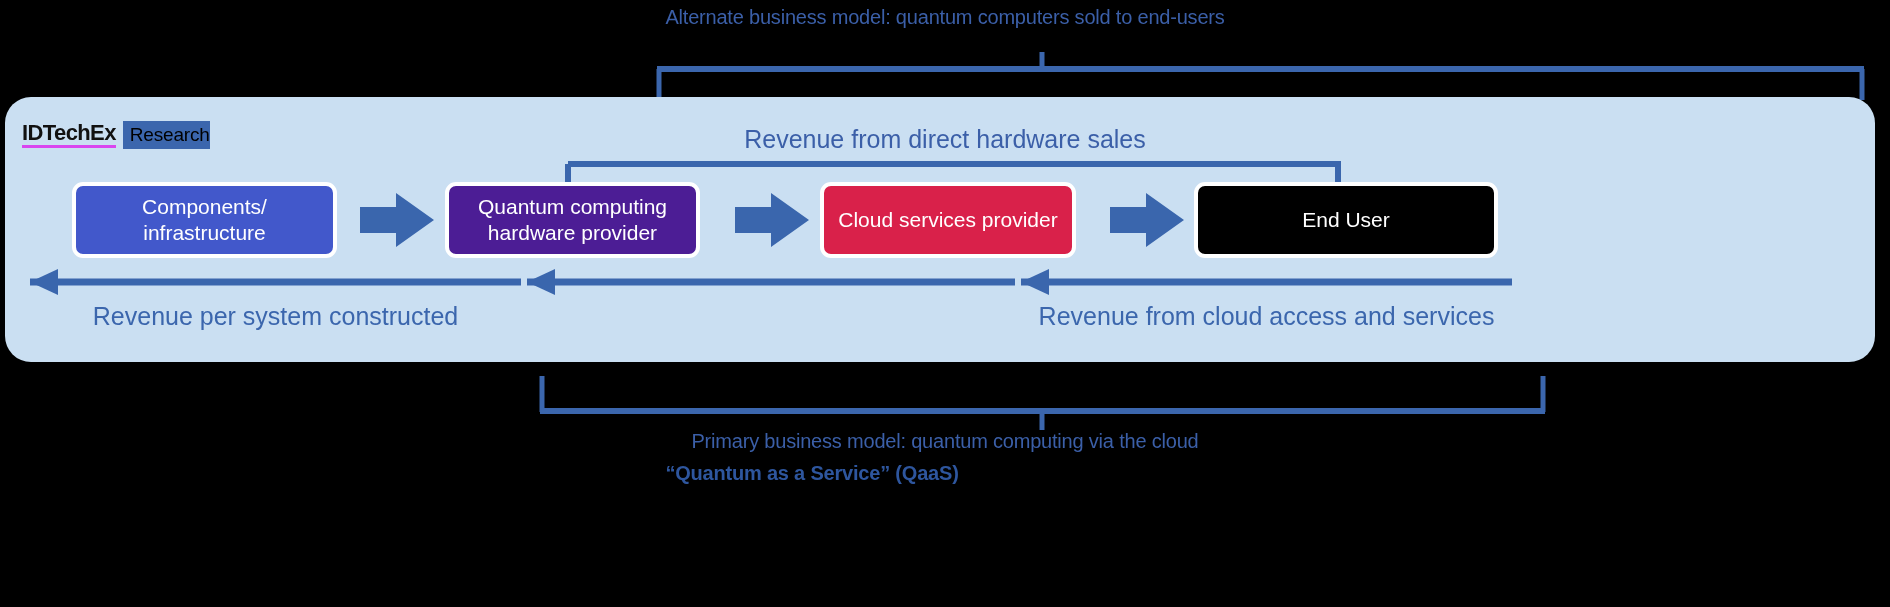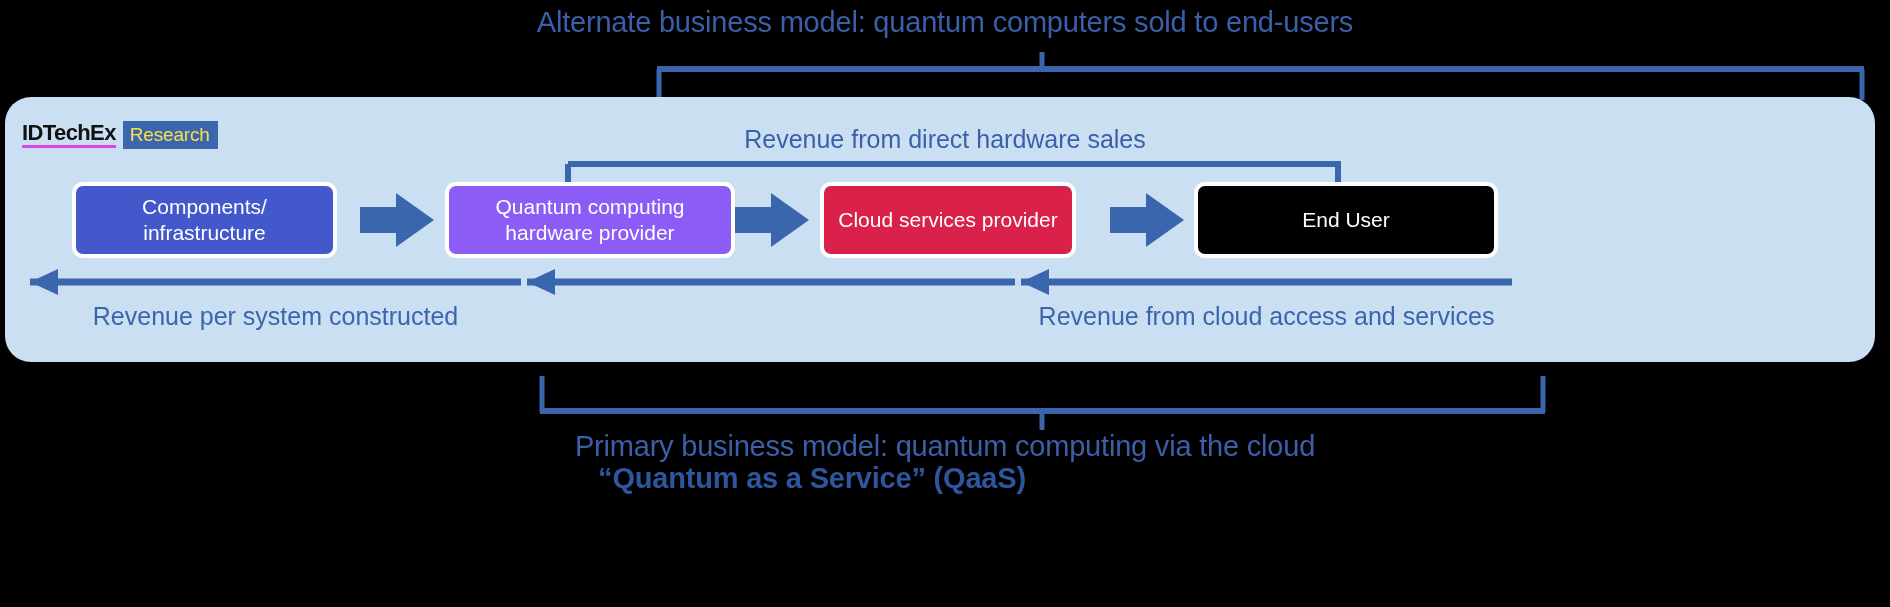--- a/index.html
+++ b/index.html
@@ -6,52 +6,52 @@
   body{
     width:1890px;height:607px;position:relative;overflow:hidden;
     font-family:"Liberation Sans", sans-serif;
     -webkit-font-smoothing:antialiased;
   }
   .stage{position:absolute;inset:0;}
 
   
   .caption{
     position:absolute;color:#3b5fa8;white-space:nowrap;
-    font-size:29px;letter-spacing:-0.2px;
+    font-size:20px;letter-spacing:-0.2px;
   }
   #top-caption{top:6px;left:0;width:1890px;text-align:center;}
   #bottom-caption-1{top:430px;left:0;width:1890px;text-align:center;}
   #bottom-caption-2{top:462px;left:0;width:1624px;text-align:center;font-weight:bold;color:#2e569e;}
 
   
   #panel{
     position:absolute;left:5px;top:97px;width:1870px;height:265px;
     background:#cadff2;border-radius:26px;
   }
 
   
   #logo{position:absolute;left:22px;top:122px;display:flex;align-items:center;height:26px;}
   #logo-word{
     font-weight:bold;font-size:22px;color:#111;letter-spacing:-0.6px;
     border-bottom:3px solid #d946ef;padding-bottom:1px;line-height:22px;
   }
   #logo-badge{
-    background:#3b66ad;color:#fde047;font-size:19px;line-height:19px;
-    padding:4px 8px 5px 7px;margin-left:7px;letter-spacing:-0.2px;
+    background:#3b66ad;color:#000000;font-size:19px;line-height:19px;
+    padding:4px 0 5px 7px;margin-left:7px;letter-spacing:-0.2px;
   }
 
   
   .pbox{
     position:absolute;top:182px;height:76px;border-radius:11px;
     border:4px solid #ffffff;box-sizing:border-box;
     display:flex;align-items:center;justify-content:center;
     color:#ffffff;font-size:21px;line-height:26px;text-align:center;
   }
   #box-components{left:72px;width:265px;background:#4258cb;}
-  #box-hardware  {left:445px;width:290px;background:#8b5cf6;}
+  #box-hardware  {left:445px;width:255px;background:#4c1d95;}
   #box-cloud     {left:820px;width:256px;background:#d9214a;}
   #box-enduser   {left:1194px;width:304px;background:#000000;}
 
   
   .chev{position:absolute;top:193px;width:74px;height:54px;}
 
   
   .rev-label{
     position:absolute;top:302px;color:#3b66ad;font-size:25px;
     white-space:nowrap;text-align:center;

